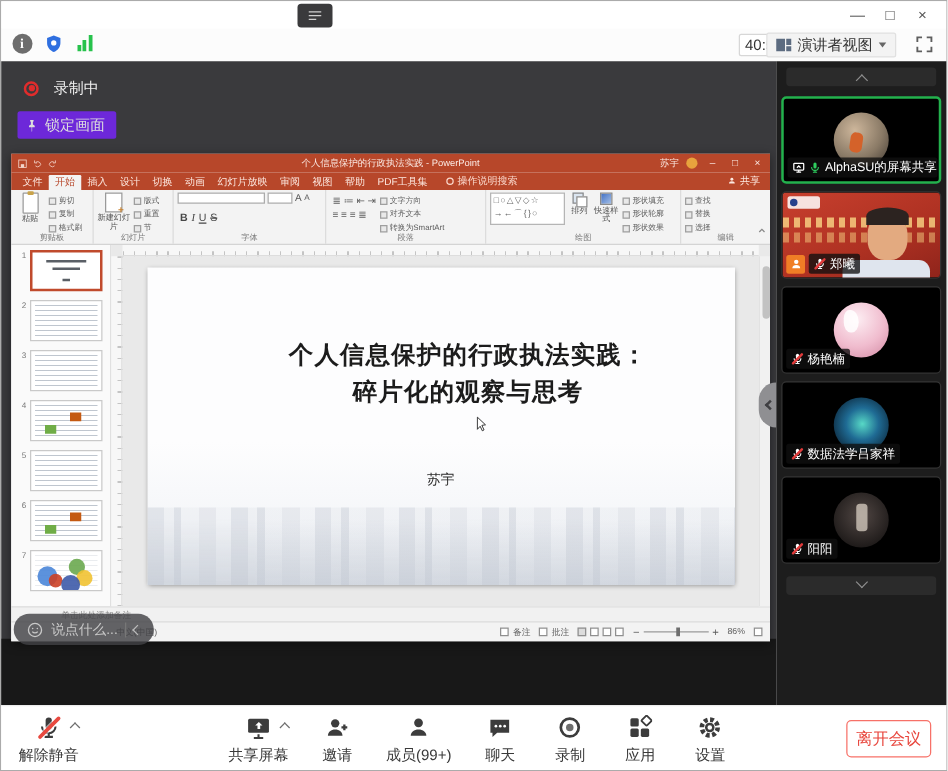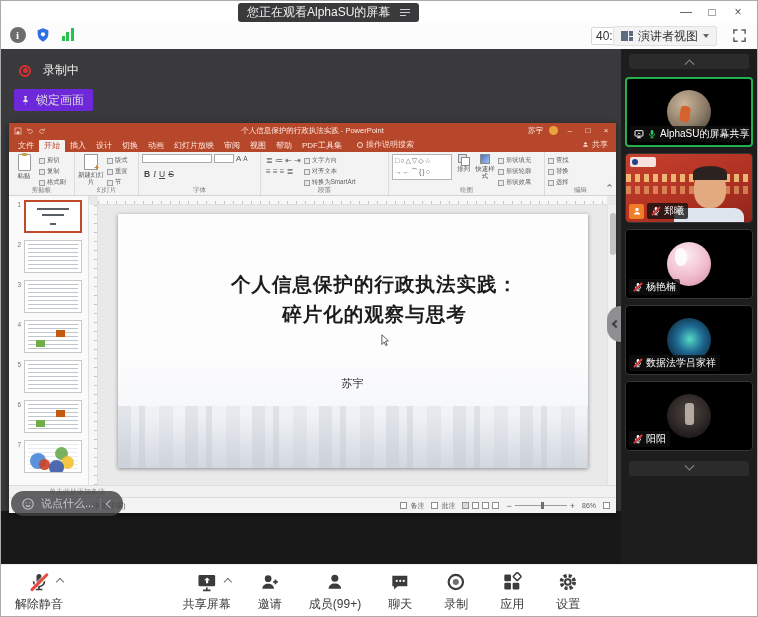--- a/index.html
+++ b/index.html
@@ -196,21 +196,20 @@
     color:#e8453c; font-size:13px; background:#fff; text-align:center; line-height:28px; }
   .icn { display:inline-flex; }
 </style>
 </head>
 <body>
 
 <div class="app">
 
   <div class="titlebar">
     <div class="banner">
-      <span>您正在观看AlphaSU的屏幕</span>
       <span class="menu-ic">
           <i></i>
           <i></i>
           <i></i>
         </span>
     </div>
     <div class="wctrl">
       <span>—</span>
       <span>□</span>
       <span>×</span>
@@ -780,14 +779,15 @@
         <div class="tb-btn">
           <span class="tb-icwrap">
             <svg viewBox="0 0 24 24" fill="none" stroke="currentColor">
               <circle cx="12" cy="12" r="7.6" stroke-width="4.4" stroke-dasharray="3.6 2.38"></circle>
               <circle cx="12" cy="12" r="3.4" stroke-width="2.4"></circle>
             </svg>
           </span>
           <span class="tb-label">设置</span>
         </div>
       </div>
+    <div class="leavebtn">离开会议</div>
   </div>
 </div>
 
 </body></html>

